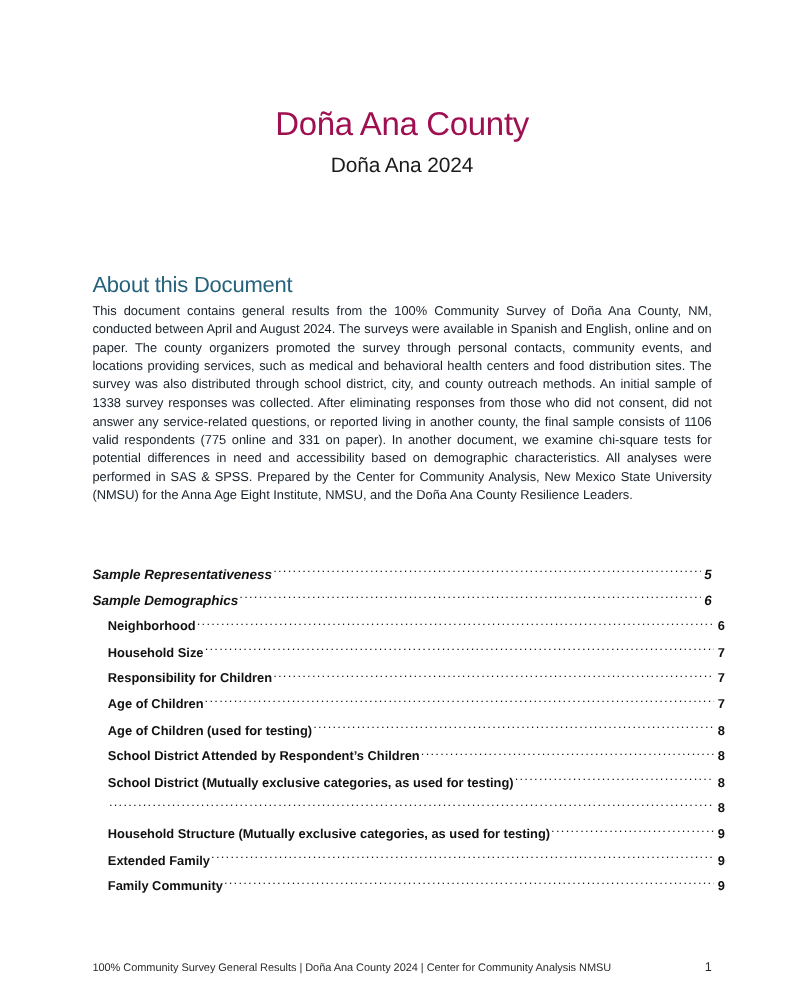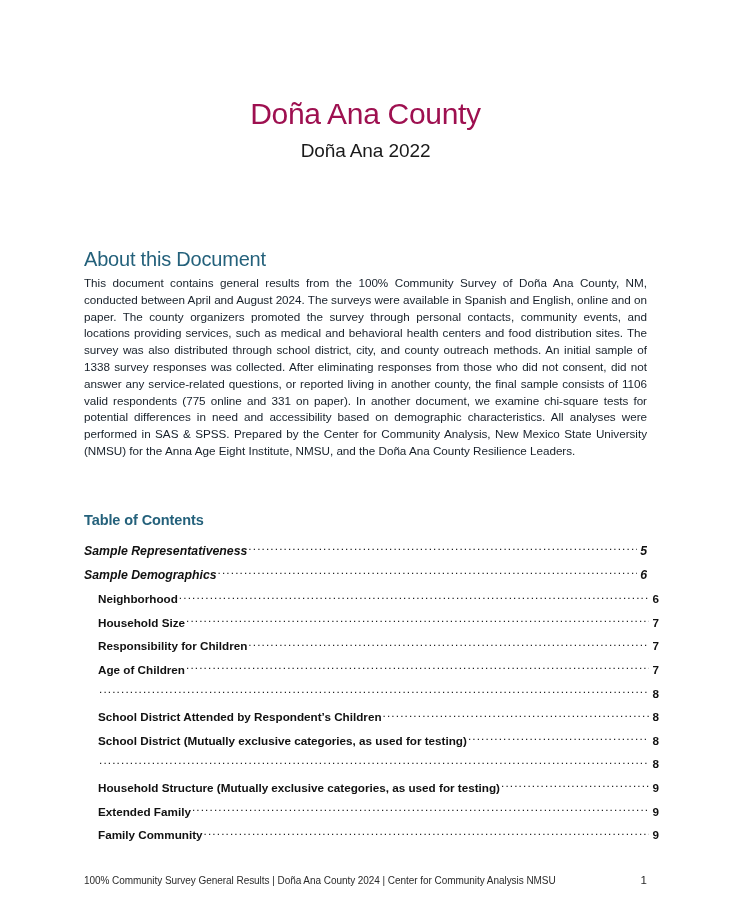--- a/index.html
+++ b/index.html
@@ -182,30 +182,29 @@
     color: #2b2b2b;
   }
 </style>
 </head>
 <body>
 
 <div class="page">
 
   <div class="title-block">
     <h1 class="doc-title">Doña Ana County</h1>
-    <div class="doc-subtitle">Doña Ana 2022</div>
+    <div class="doc-subtitle">Doña Ana 2024</div>
   </div>
 
   <div class="about-block">
     <h2 class="h1-teal">About this Document</h2>
     <p class="body-para">This document contains general results from the 100% Community Survey of Doña Ana County, NM, conducted between April and August 2024. The surveys were available in Spanish and English, online and on paper. The county organizers promoted the survey through personal contacts, community events, and locations providing services, such as medical and behavioral health centers and food distribution sites. The survey was also distributed through school district, city, and county outreach methods. An initial sample of 1338 survey responses was collected. After eliminating responses from those who did not consent, did not answer any service-related questions, or reported living in another county, the final sample consists of 1106 valid respondents (775 online and 331 on paper). In another document, we examine chi-square tests for potential differences in need and accessibility based on demographic characteristics. All analyses were performed in SAS &amp; SPSS. Prepared by the Center for Community Analysis, New Mexico State University (NMSU) for the Anna Age Eight Institute, NMSU, and the Doña Ana County Resilience Leaders.</p>
   </div>
 
   <div class="toc-block">
-    <h2 class="h2-teal">Table of Contents</h2>
     <div class="toc-list" id="toc-list">
         <div class="toc-row lvl1">
           <span class="toc-label">Sample Representativeness</span>
           <span class="toc-dots"></span>
           <span class="toc-page">5</span>
         </div>
         <div class="toc-row lvl1">
           <span class="toc-label">Sample Demographics</span>
           <span class="toc-dots"></span>
           <span class="toc-page">6</span>
@@ -224,20 +223,21 @@
           <span class="toc-label">Responsibility for Children</span>
           <span class="toc-dots"></span>
           <span class="toc-page">7</span>
         </div>
         <div class="toc-row lvl2">
           <span class="toc-label">Age of Children</span>
           <span class="toc-dots"></span>
           <span class="toc-page">7</span>
         </div>
         <div class="toc-row lvl2">
+          <span class="toc-label">Age of Children (used for testing)</span>
           <span class="toc-dots"></span>
           <span class="toc-page">8</span>
         </div>
         <div class="toc-row lvl2">
           <span class="toc-label">School District Attended by Respondent’s Children</span>
           <span class="toc-dots"></span>
           <span class="toc-page">8</span>
         </div>
         <div class="toc-row lvl2">
           <span class="toc-label">School District (Mutually exclusive categories, as used for testing)</span>

